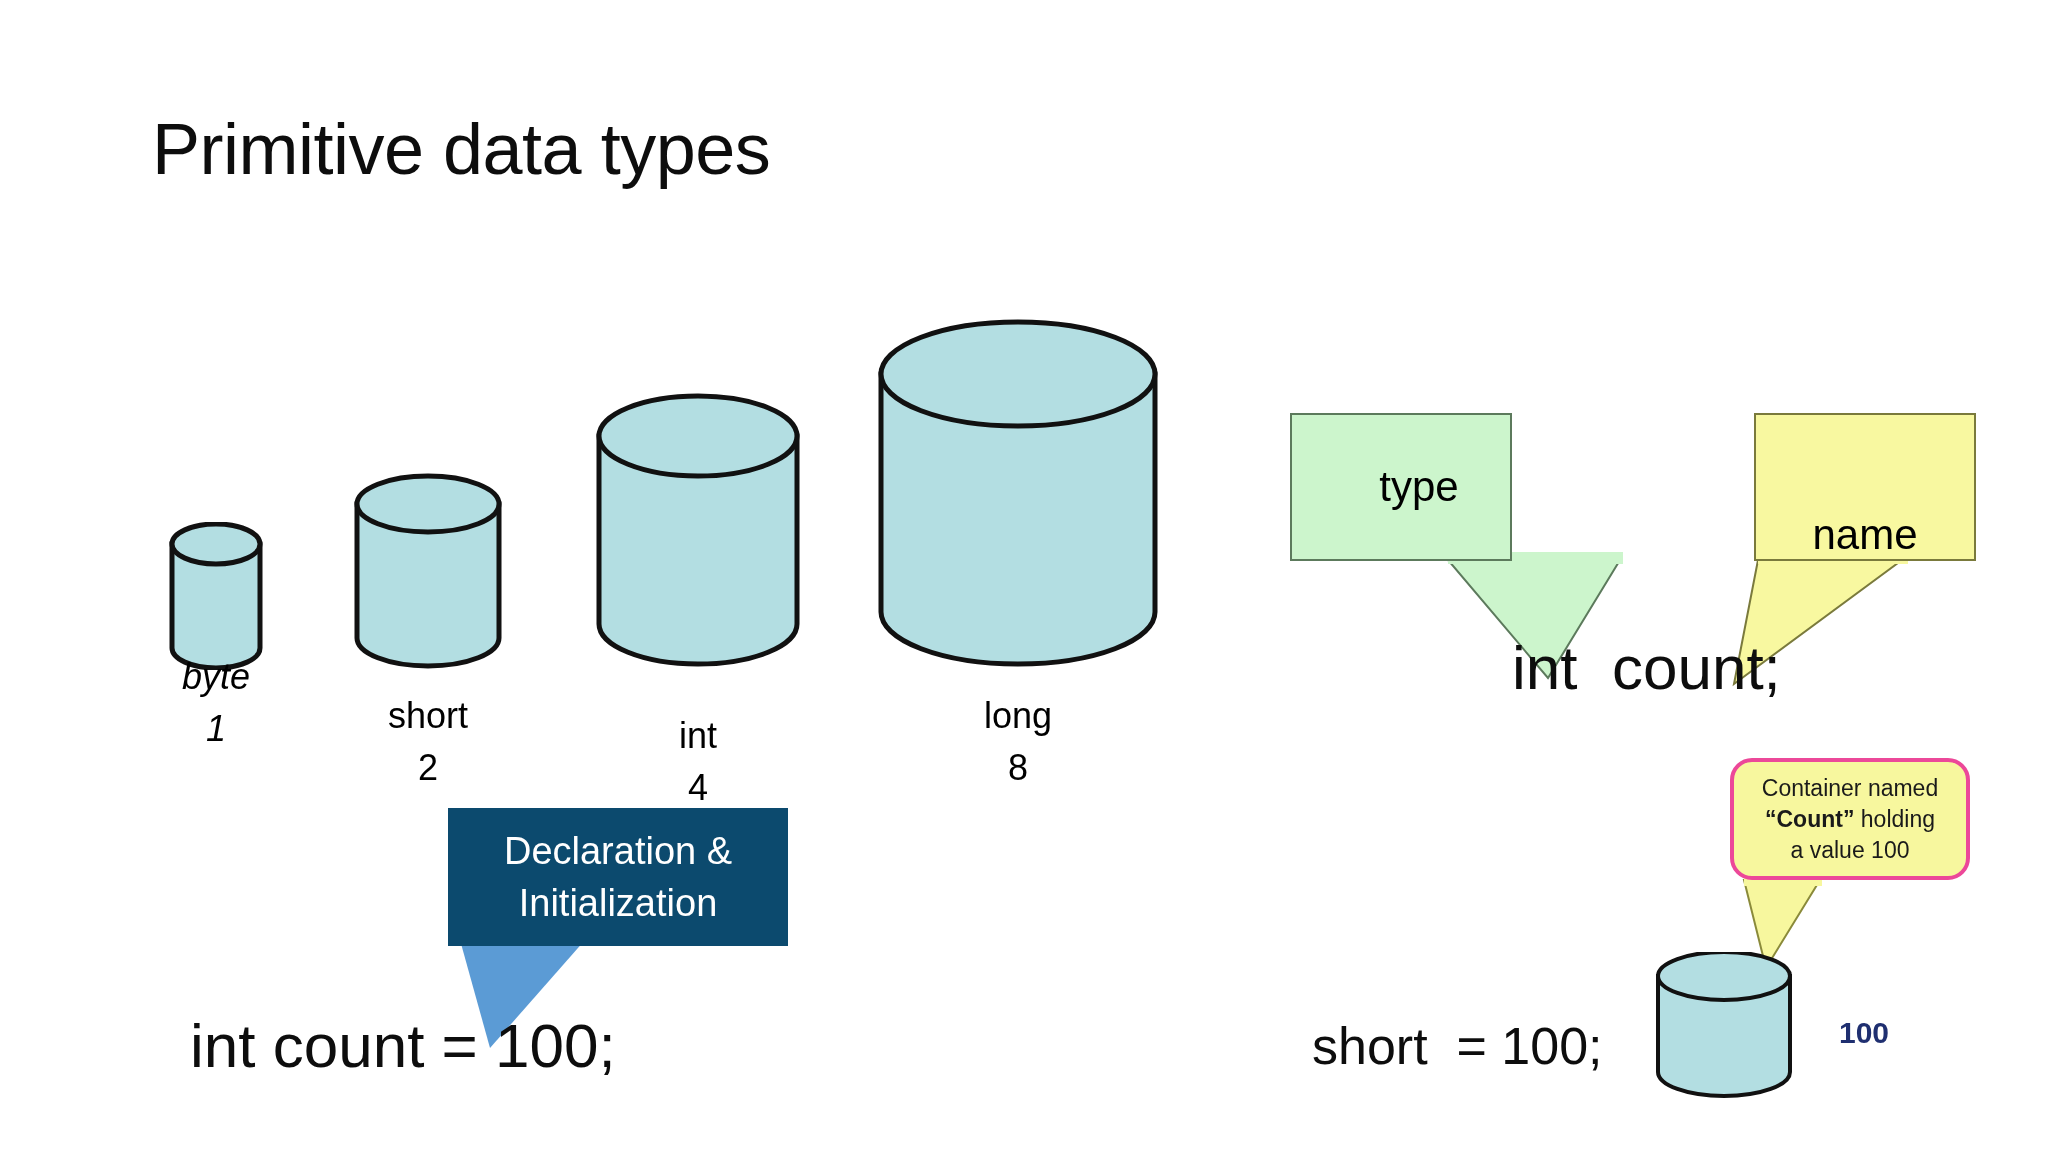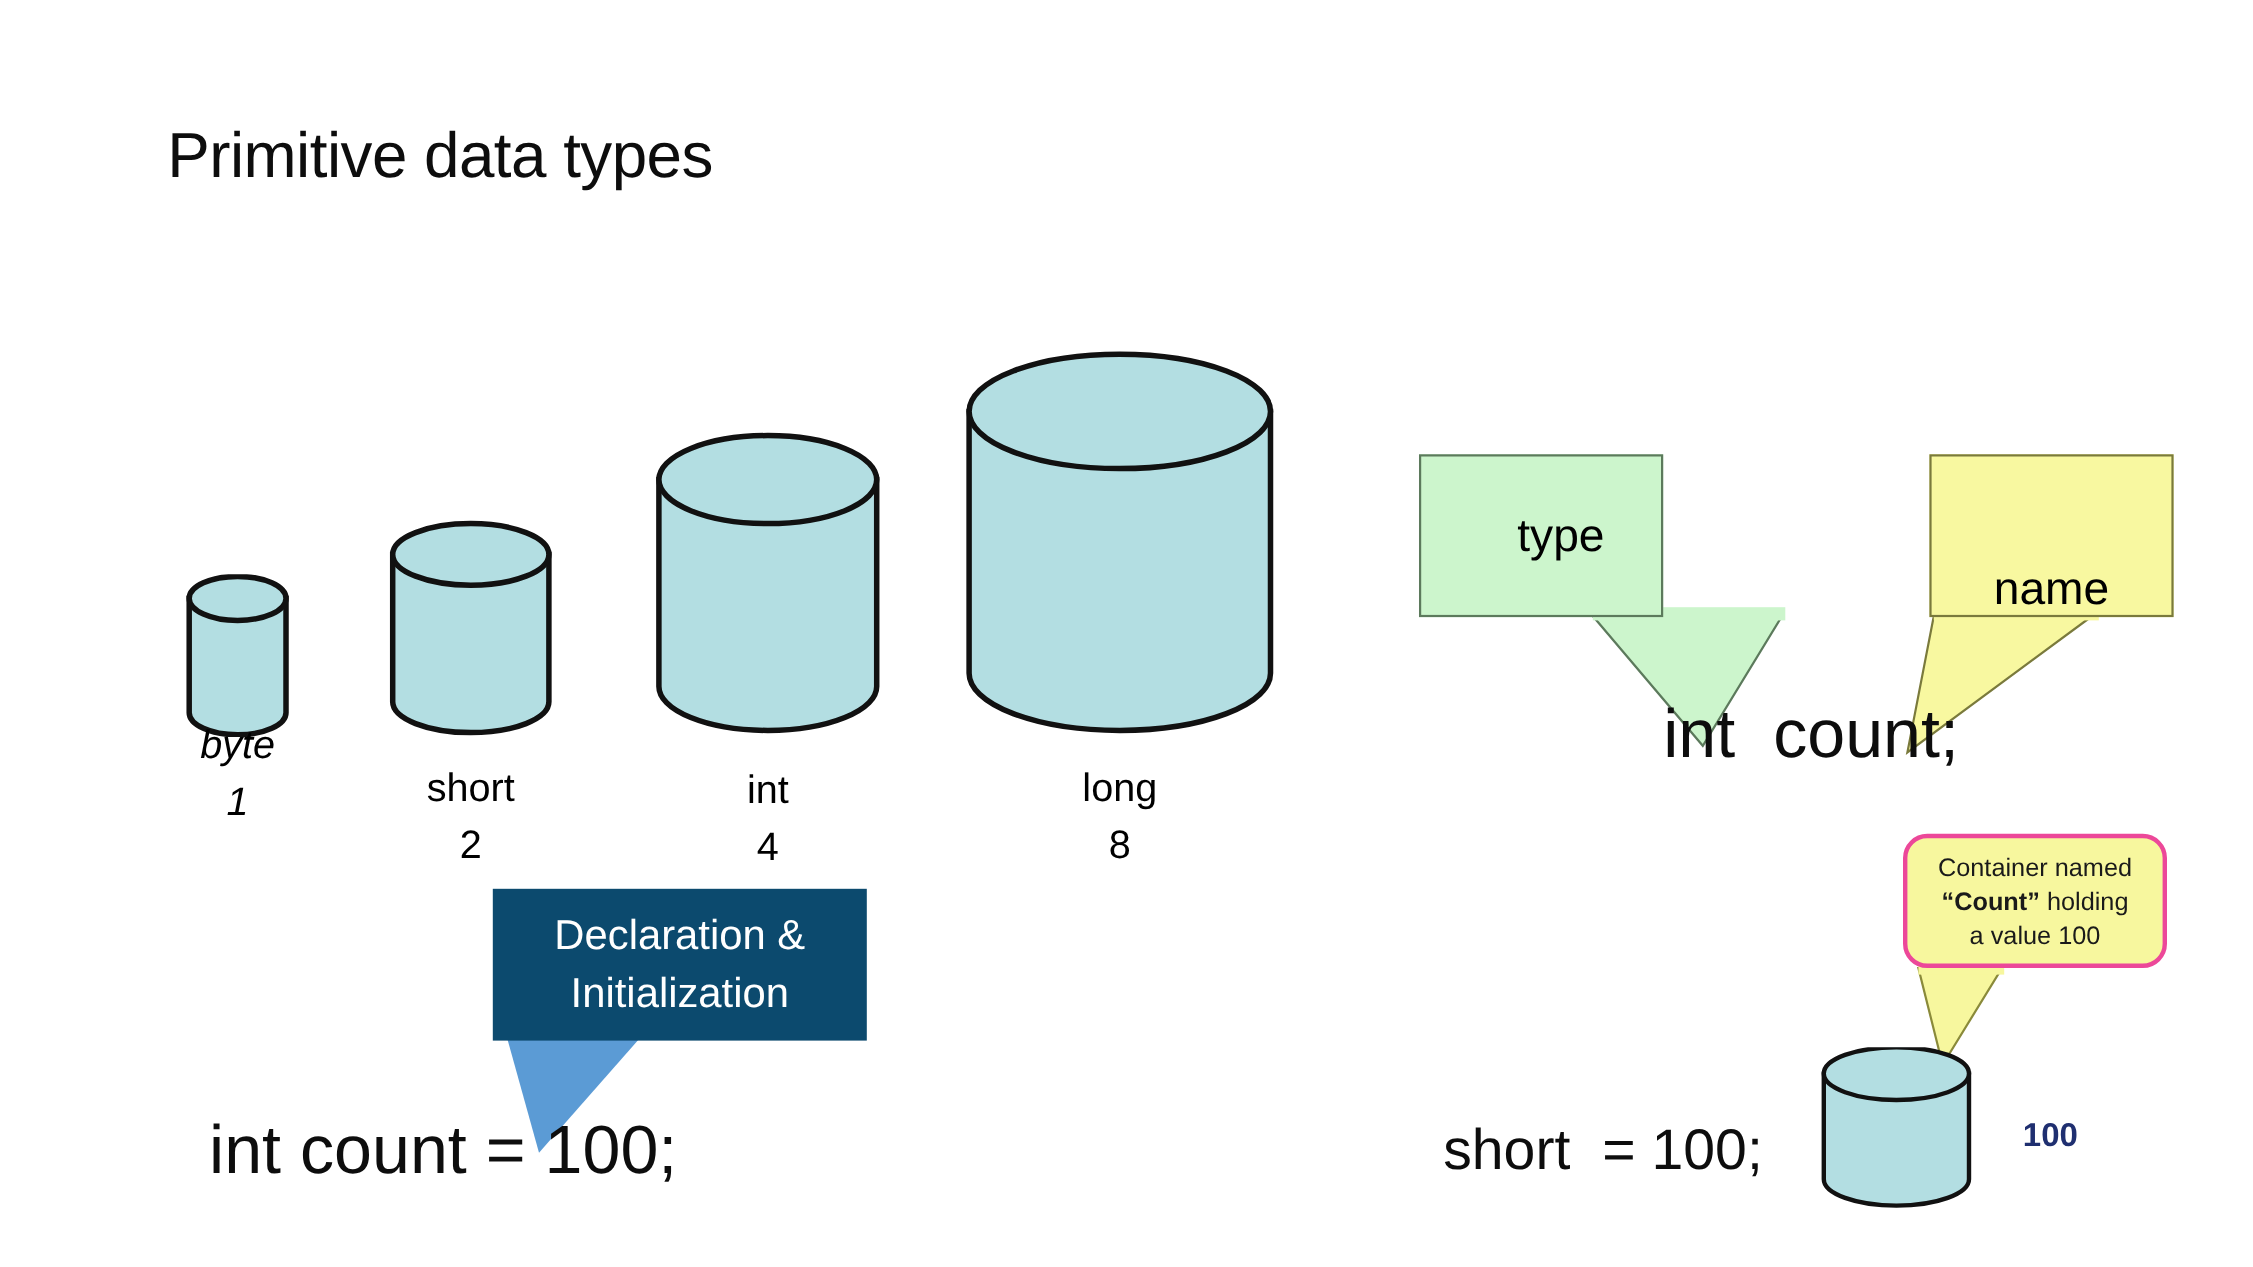--- a/index.html
+++ b/index.html
@@ -18,21 +18,21 @@
   .slide {
     position: absolute;
     inset: 0;
     background: #ffffff;
   }
   
   .title {
     position: absolute;
     left: 152px;
     top: 108px;
-    font-size: 58px;
+    font-size: 72px;
     font-weight: 400;
     letter-spacing: -0.5px;
     color: #0d0d0d;
     white-space: nowrap;
     font-family: "Liberation Sans", sans-serif;
     text-align: center;
   }
   
   .cyl-group { position: absolute; }
   .cyl-svg { display: block; }
@@ -147,21 +147,21 @@
     <span>short</span>
     <span class="sz">2</span>
   </div>
 
   <div class="cyl-group" style="left:594px; top:392px;">
     <svg class="cyl-svg" width="208" height="278" viewBox="0 0 208 278">
       <path d="M5,44 L5,232 A99,40 0 0 0 203,232 L203,44 Z" fill="#b3dee2" stroke="#111111" stroke-width="5"></path>
       <ellipse cx="104" cy="44" rx="99" ry="40" fill="#b3dee2" stroke="#111111" stroke-width="5"></ellipse>
     </svg>
   </div>
-  <div class="cyl-label" style="left:598px; top:692px; width:200px;text-align:center;">
+  <div class="cyl-label" style="left:598px; top:710px; width:200px;text-align:center;">
     <span>int</span>
     <span class="sz">4</span>
   </div>
 
   <div class="cyl-group" style="left:876px; top:318px;">
     <svg class="cyl-svg" width="284" height="352" viewBox="0 0 284 352">
       <path d="M5,56 L5,294 A137,52 0 0 0 279,294 L279,56 Z" fill="#b3dee2" stroke="#111111" stroke-width="5"></path>
       <ellipse cx="142" cy="56" rx="137" ry="52" fill="#b3dee2" stroke="#111111" stroke-width="5"></ellipse>
     </svg>
   </div>

